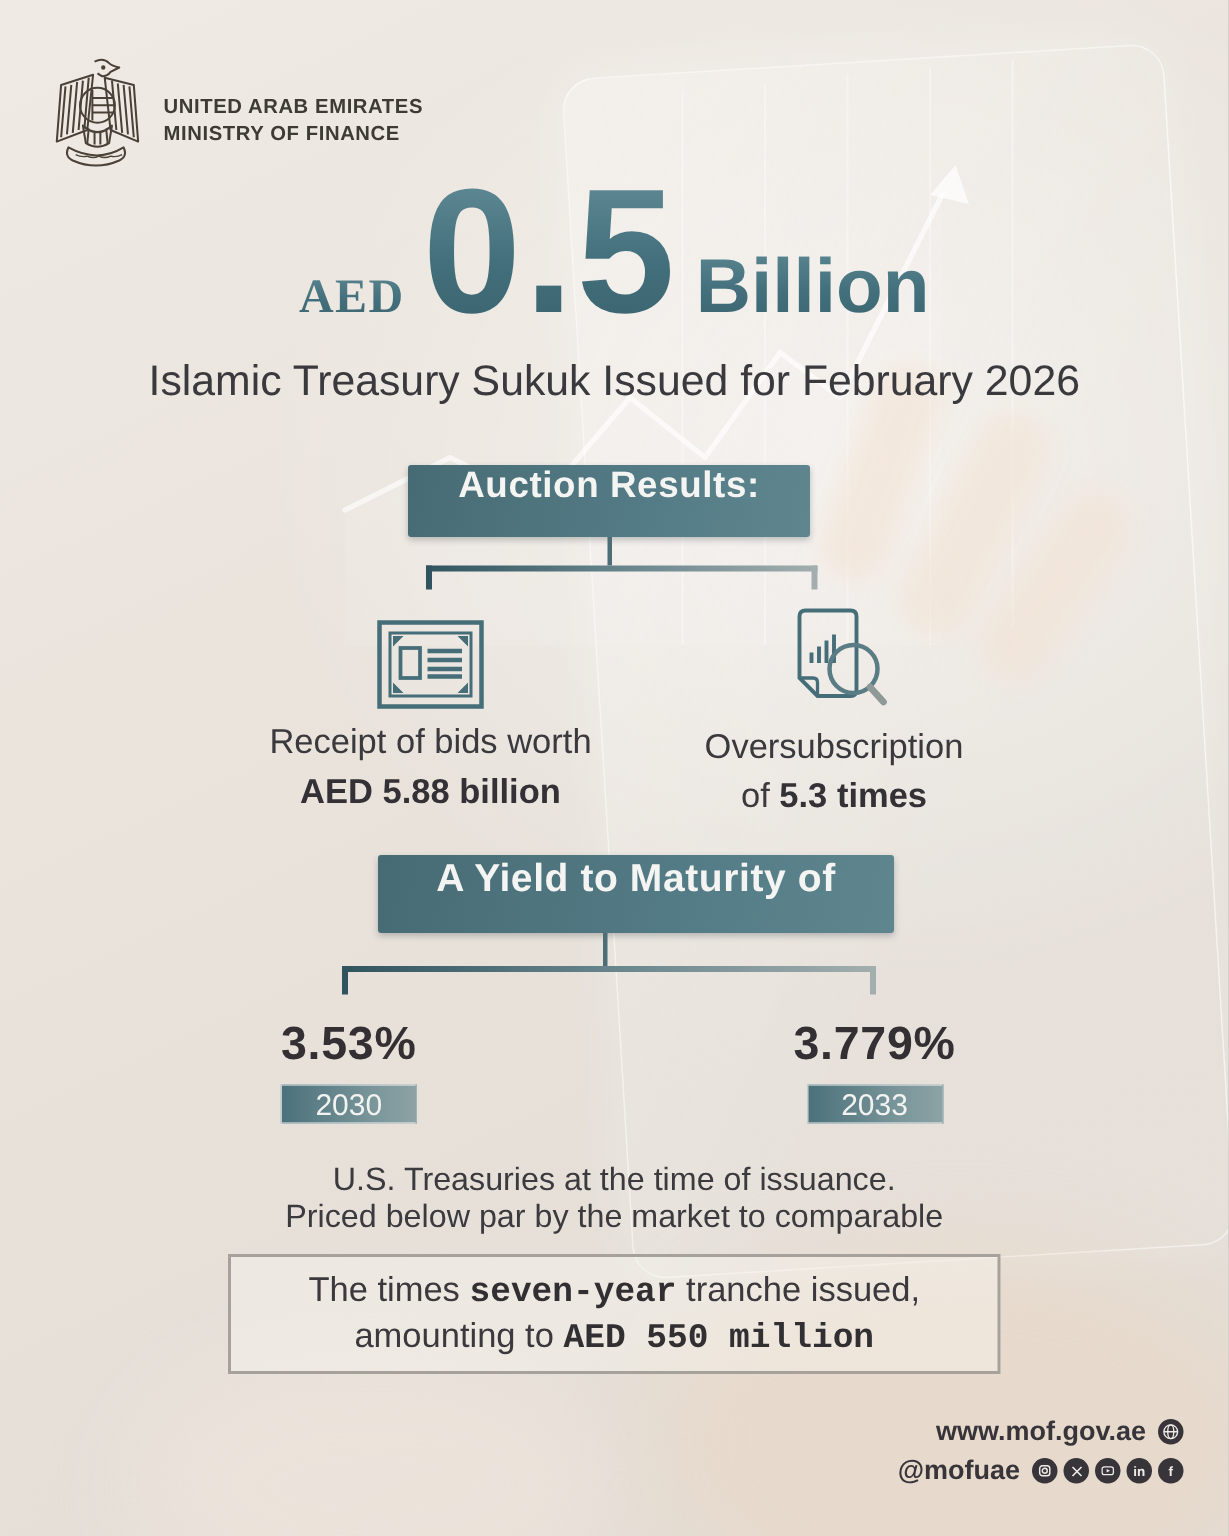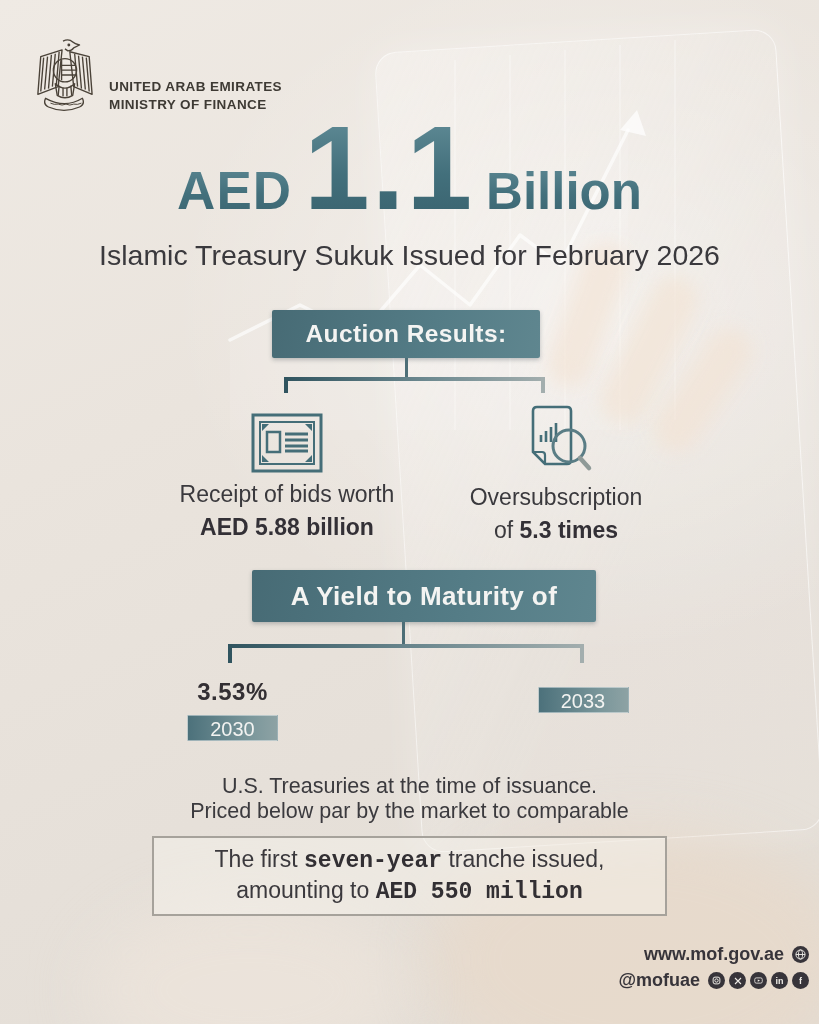--- a/index.html
+++ b/index.html
@@ -17,38 +17,38 @@
     border-radius:22px; transform:rotate(-3.5deg);
     background:linear-gradient(118deg, rgba(252,250,248,0.40), rgba(242,240,238,0.12) 60%);
     border:1px solid rgba(255,255,255,0.55);
     box-shadow:0 0 40px rgba(255,255,255,0.25);
   }
   .blob{position:absolute;border-radius:50%;filter:blur(14px);}
   .finger{position:absolute;border-radius:40px;filter:blur(9px);background:rgba(243,228,212,0.65);}
   .content{position:absolute;inset:0;z-index:2;}
 
   
-  .logo-row{position:absolute;left:33px;top:38px;display:flex;align-items:flex-end;}
+  .logo-row{position:absolute;left:33px;top:38px;display:flex;align-items:center;}
   .org-lines{margin-left:14px;margin-top:8px;font-weight:bold;font-size:13.5px;line-height:18px;letter-spacing:.4px;color:#3e3a34;}
 
   
   .hero{position:absolute;left:0;top:118px;width:100%;text-align:center;}
   .hero-row{display:flex;justify-content:center;align-items:baseline;gap:12px;}
   .teal-grad{
     background:linear-gradient(180deg,#5f8a95 0%, #43707c 55%, #3a6470 100%);
     -webkit-background-clip:text;background-clip:text;color:#44707c;-webkit-text-fill-color:transparent;
   }
-  .hero-cur{font-size:53px;font-weight:bold;letter-spacing:1px;}
+  .hero-cur{font-size:32px;font-weight:bold;letter-spacing:1px;font-family:Liberation Serif, serif;}
   .hero-amt{font-size:118px;font-weight:bold;letter-spacing:2px;line-height:.85;}
   .hero-unit{font-size:51px;font-weight:bold;text-align:right;}
   .hero-sub{margin-top:18px;font-size:28.5px;color:#3a393d;}
 
   
   .hbox{
-    position:absolute;display:flex;align-items:center;justify-content:center;
+    position:absolute;display:flex;justify-content:center;
     background:linear-gradient(100deg,#476b75 0%, #547c86 60%, #5f868f 100%);
     color:#f4f4f2;font-weight:bold;border-radius:2px;
     box-shadow:0 2px 4px rgba(55,70,75,0.30);
   }
   .auction-box{left:272px;top:310px;width:268px;height:48px;font-size:24.5px;letter-spacing:.4px;}
   .yield-box{left:252px;top:570px;width:344px;height:52px;font-size:26px;letter-spacing:.4px;}
 
   .stem{position:absolute;width:3px;background:#4d6e77;}
   .bracket{position:absolute;}
   .bracket .hbar{position:absolute;left:0;right:0;top:0;height:4px;background:linear-gradient(to right,#30545f,#6d8990 55%,#a3aeae);}
@@ -56,39 +56,39 @@
   .bracket .tick-r{position:absolute;right:0;top:0;width:4px;background:#a3aeae;}
 
   
   .aitem{position:absolute;text-align:center;}
   .aitem .icon-wrap{display:flex;justify-content:center;margin-bottom:8px;}
   .aitem .l1{font-size:23px;color:#3a393d;}
   .aitem .l2{font-size:23px;font-weight:bold;color:#333036;margin-top:6px;}
 
   
   .yitem{position:absolute;text-align:center;}
-  .yitem .rate{font-size:24px;font-weight:bold;color:#332f33;letter-spacing:.5px;}
+  .yitem .rate{font-size:31px;font-weight:bold;color:#332f33;letter-spacing:.5px;}
   .badge{
     margin:9px auto 0;width:91px;height:26px;line-height:26px;text-align:center;
     background:linear-gradient(to right,#4c717b,#7b979b 70%,#8da2a4);
     color:#f2f3f1;font-size:20px;border:1px solid rgba(255,255,255,0.45);box-sizing:border-box;
   }
 
   .note{position:absolute;left:0;width:100%;text-align:center;font-size:21.5px;line-height:25px;color:#3b3a3e;}
 
   .tranche-box{
     position:absolute;left:152px;top:836px;width:515px;height:80px;box-sizing:border-box;
     border:2px solid #a6a29b;background:rgba(246,243,238,0.45);
     display:flex;flex-direction:column;justify-content:center;text-align:center;
     font-size:23px;line-height:29px;color:#3b393d;
   }
   .tranche-box b{color:#322f33;font-family:Liberation Mono, monospace;}
 
   
-  .footer{position:absolute;right:10px;top:944px;display:flex;flex-direction:column;align-items:flex-end;gap:5px;}
+  .footer{position:absolute;right:30px;top:944px;display:flex;flex-direction:column;align-items:flex-end;gap:5px;}
   .f-row{display:flex;align-items:center;gap:8px;font-size:18px;font-weight:bold;color:#37343a;}
   .sicon{width:17px;height:17px;border-radius:50%;background:#37343a;display:flex;align-items:center;justify-content:center;color:#efece7;font-size:9px;font-weight:bold;flex:0 0 auto;}
   .sicon svg{display:block;}
   .icon-row{display:flex;gap:4px;align-items:center;}
 </style>
 </head>
 <body>
 
 <div class="canvas">
 
@@ -132,21 +132,21 @@
       </svg>
       <div class="org-lines">
         <div>UNITED ARAB EMIRATES</div>
         <div>MINISTRY OF FINANCE</div>
       </div>
     </div>
 
     <div class="hero">
       <div class="hero-row">
         <span class="hero-cur teal-grad">AED</span>
-        <span class="hero-amt teal-grad">1.1</span>
+        <span class="hero-amt teal-grad">0.5</span>
         <span class="hero-unit teal-grad">Billion</span>
       </div>
       <div class="hero-sub">Islamic Treasury Sukuk Issued for February 2026</div>
     </div>
 
     <div class="hbox auction-box">
       <span>Auction Results:</span>
     </div>
     <div class="stem" style="left:405px;top:358px;height:19px;"></div>
     <div class="bracket" style="left:284px;top:377px;width:261px;height:16px;">
@@ -191,30 +191,31 @@
       <div class="hbar"></div>
         <div class="tick-l" style="height:19px;"></div>
         <div class="tick-r" style="height:19px;"></div>
     </div>
 
     <div class="yitem" style="left:152px;top:678px;width:161px;">
       <div class="rate">3.53%</div>
       <div class="badge">2030</div>
     </div>
     <div class="yitem" style="left:503px;top:678px;width:160px;">
+      <div class="rate">3.779%</div>
       <div class="badge">2033</div>
     </div>
 
     <div class="note" style="top:774px;">
       <div>U.S. Treasuries at the time of issuance.</div>
       <div>Priced below par by the market to comparable</div>
     </div>
 
     <div class="tranche-box">
-      <div><span>The first </span><b>seven-year</b><span> tranche issued,</span></div>
+      <div><span>The times </span><b>seven-year</b><span> tranche issued,</span></div>
       <div><span>amounting to </span><b>AED 550 million</b></div>
     </div>
 
     <div class="footer">
       <div class="f-row">
         <span>www.mof.gov.ae</span>
         <span class="sicon">
           <svg width="11" height="11" viewBox="0 0 12 12" stroke="#efece7" stroke-width="1" fill="none">
             <circle cx="6" cy="6" r="5"></circle>
               <ellipse cx="6" cy="6" rx="2.2" ry="5"></ellipse>

